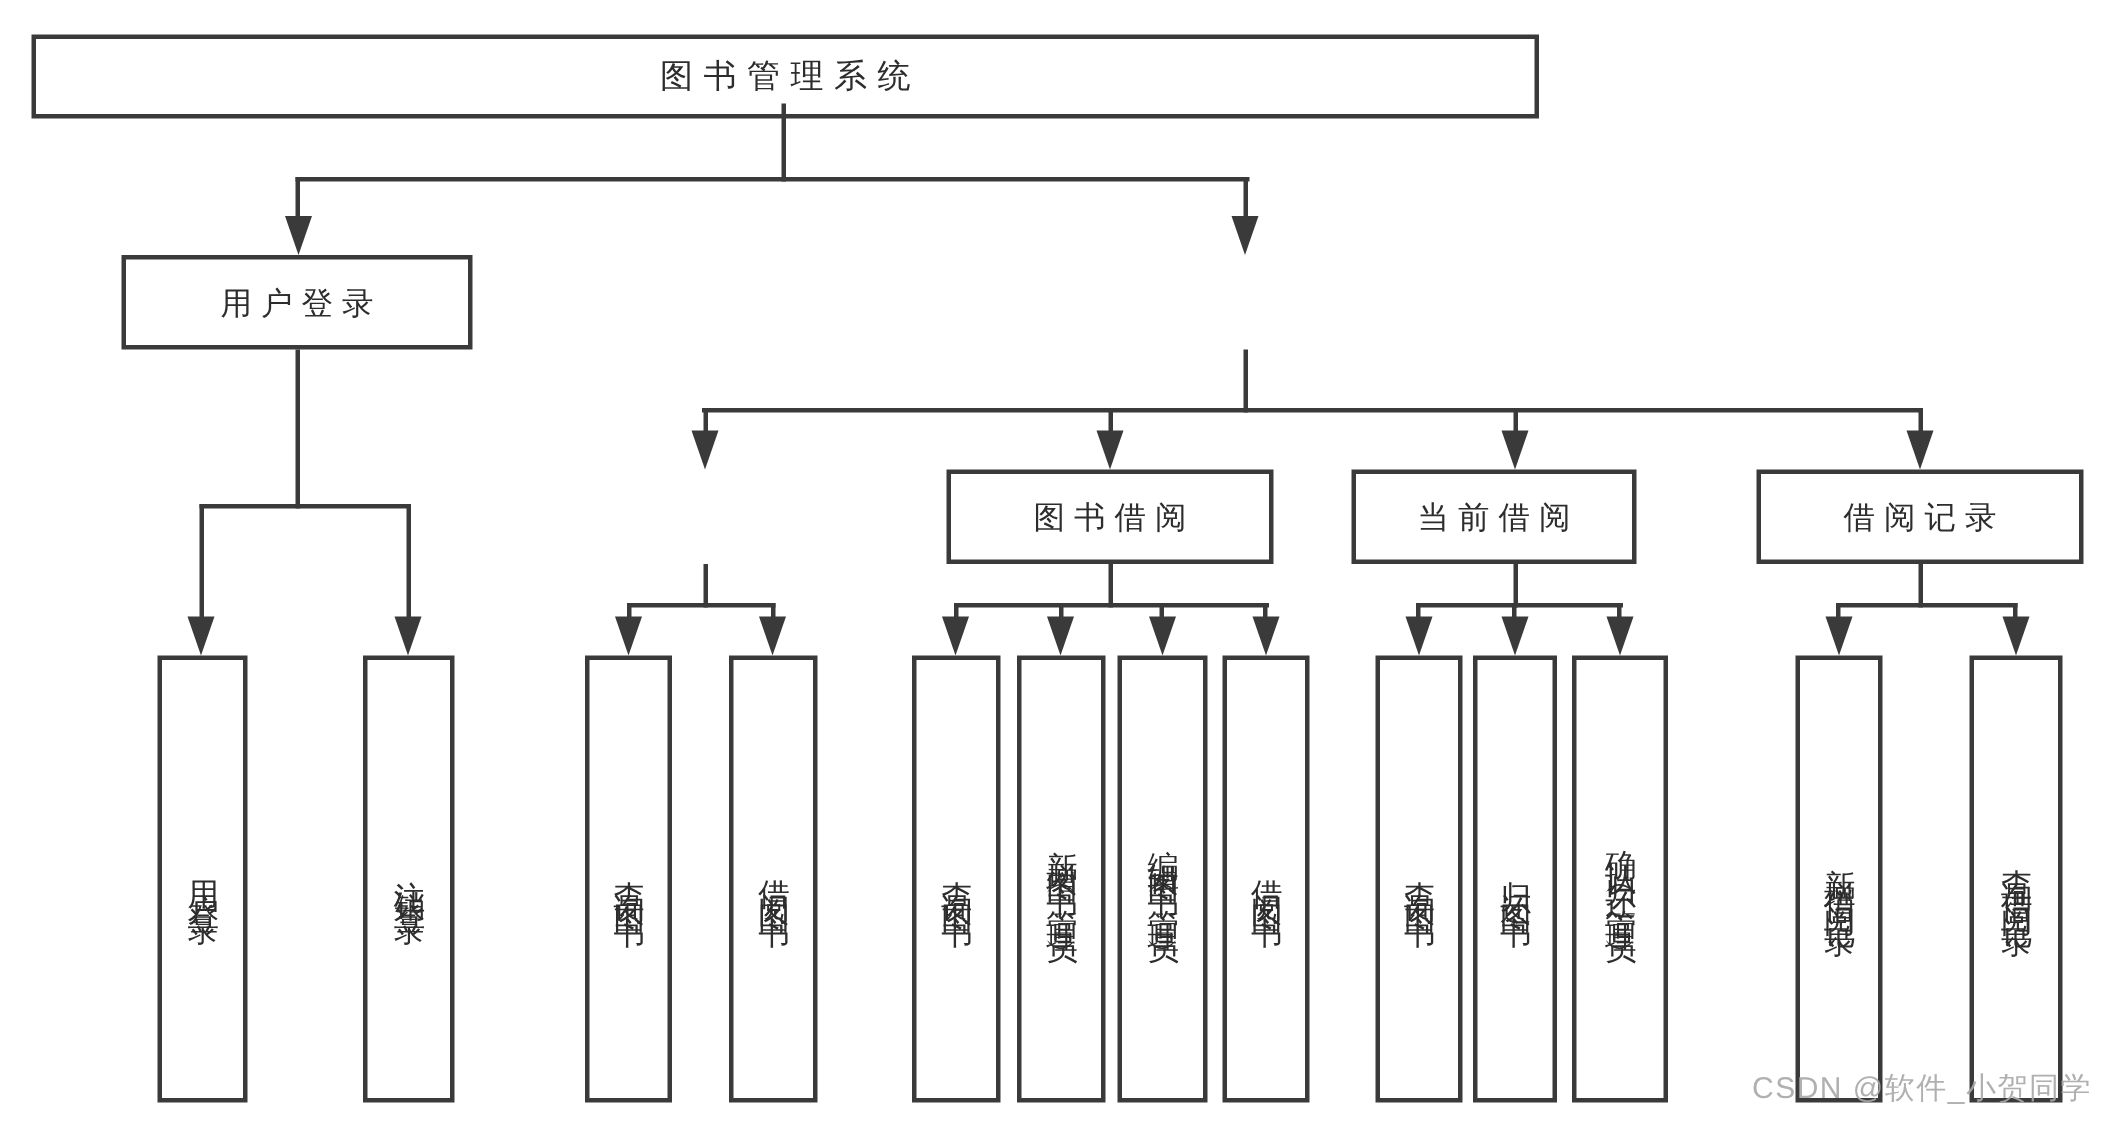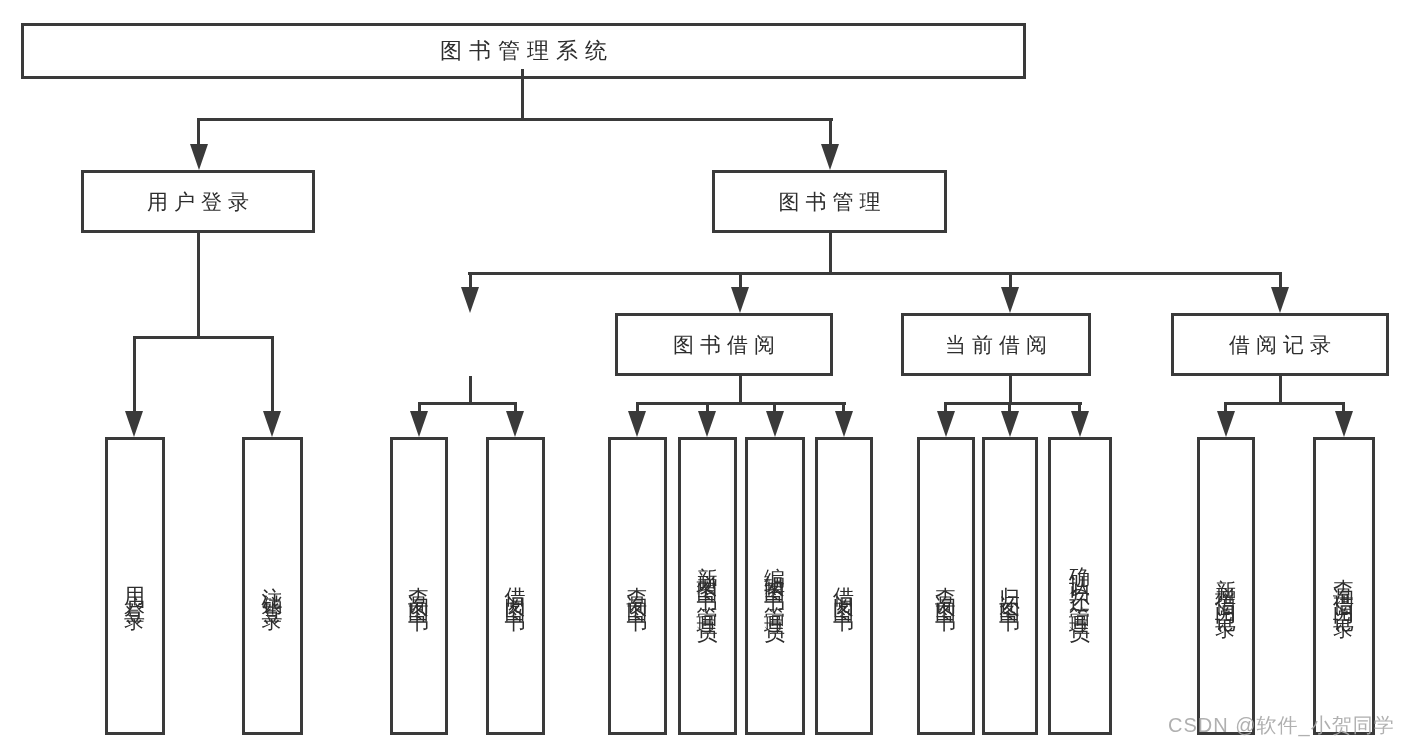--- a/index.html
+++ b/index.html
@@ -26,25 +26,22 @@
 
 <div class="stage">
 
   <div class="node root" style="left:21px;top:13px;width:1005px;height:56px;margin-top:10px;">
     <span class="hlabel">图书管理系统</span>
   </div>
 
   <div class="node" style="left:81px;top:170px;width:234px;height:63px;">
     <span class="hlabel">用户登录</span>
   </div>
-  <div class="node" style="left:712px;top:170px;width:235px;height:63px;">
-    <span class="hlabel">图书管理</span>
-  </div>
 
-  <div class="node" style="left:615px;top:313px;width:218px;height:63px;">
+  <div class="node" style="left:631px;top:313px;width:218px;height:63px;">
     <span class="hlabel">图书借阅</span>
   </div>
   <div class="node" style="left:901px;top:313px;width:190px;height:63px;">
     <span class="hlabel">当前借阅</span>
   </div>
   <div class="node" style="left:1171px;top:313px;width:218px;height:63px;">
     <span class="hlabel">借阅记录</span>
   </div>
 
   <div class="node leaf" style="left:105px;top:437px;width:60px;height:298px;">

